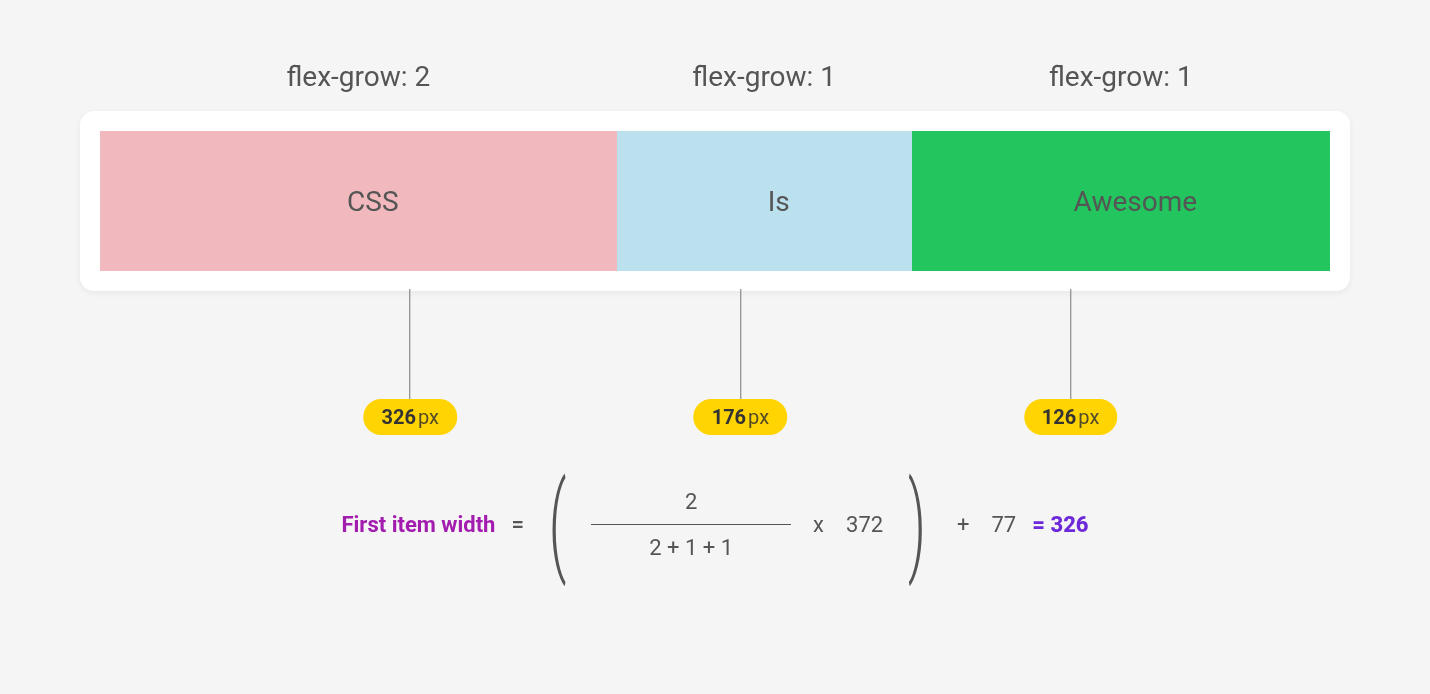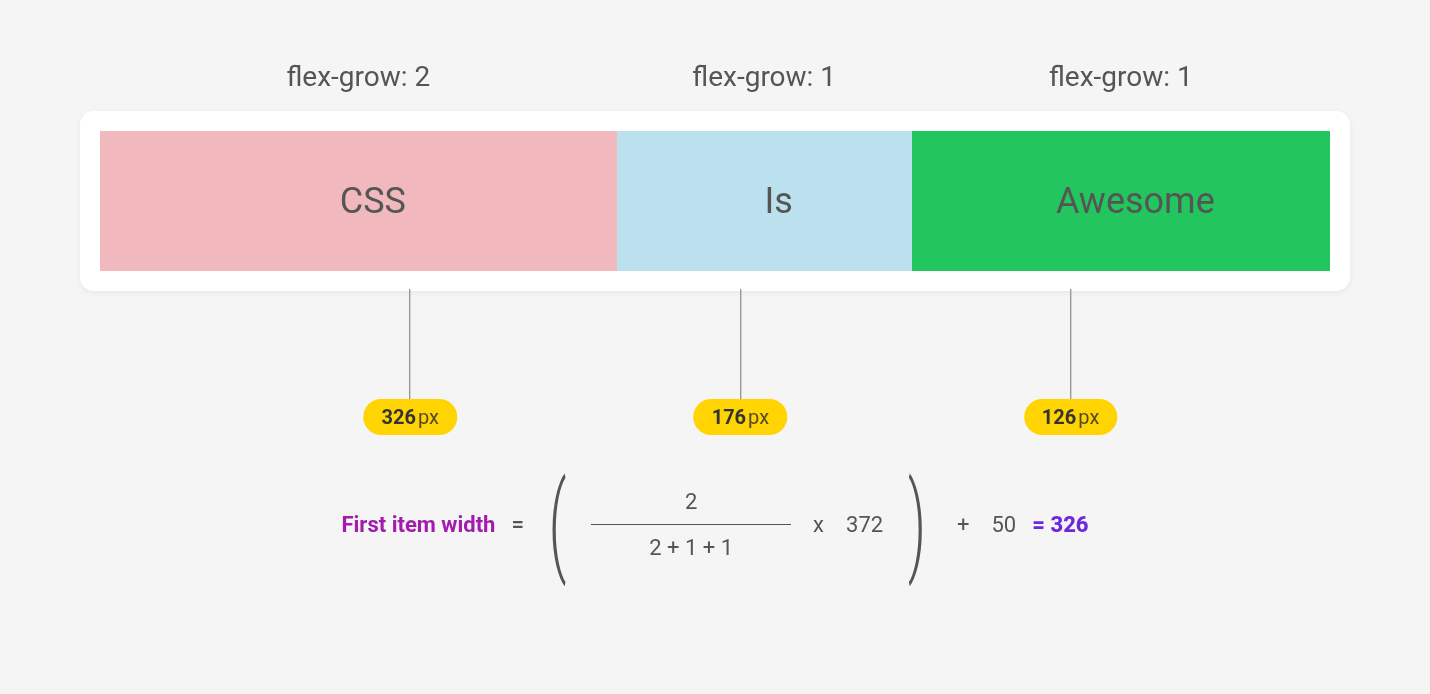--- a/index.html
+++ b/index.html
@@ -30,21 +30,21 @@
     border-radius: 14px;
     padding: 20px;
     box-shadow: 0 2px 6px rgba(0,0,0,0.06);
     display: flex;
   }
   .flexitem {
     height: 140px;
     display: flex;
     align-items: center;
     justify-content: center;
-    font-size: 36px;
+    font-size: 28px;
     color: #555;
     padding-left: 29px;
   }
   .fi1 { background: #f1b9be; flex: 0 0 42%; }
   .fi2 { background: #bbe1ee; flex: 0 0 24%; }
   .fi3 { background: #22c55e; flex: 0 0 34%; }
 
   .connectors {
     position: relative;
     height: 150px;
@@ -163,20 +163,20 @@
     <span class="paren">(</span>
     <span class="frac">
       <span class="top">2</span>
       <span class="bar"></span>
       <span class="bot">2 + 1 + 1</span>
     </span>
     <span class="mult">x</span>
     <span>372</span>
     <span class="paren">)</span>
     <span class="plus">+</span>
-    <span>50</span>
+    <span>77</span>
     <span class="result">
       <span>=</span>
       <span>326</span>
     </span>
   </div>
 
 </div>
 
 </body></html>

